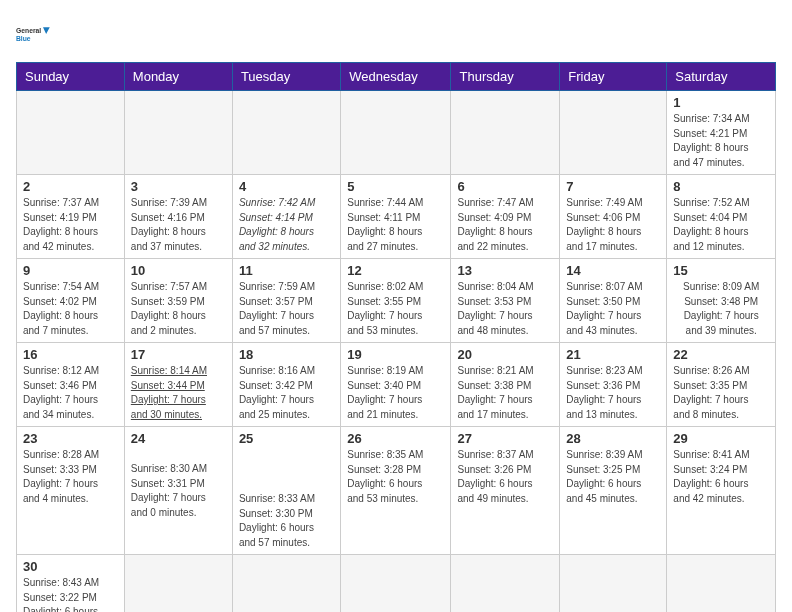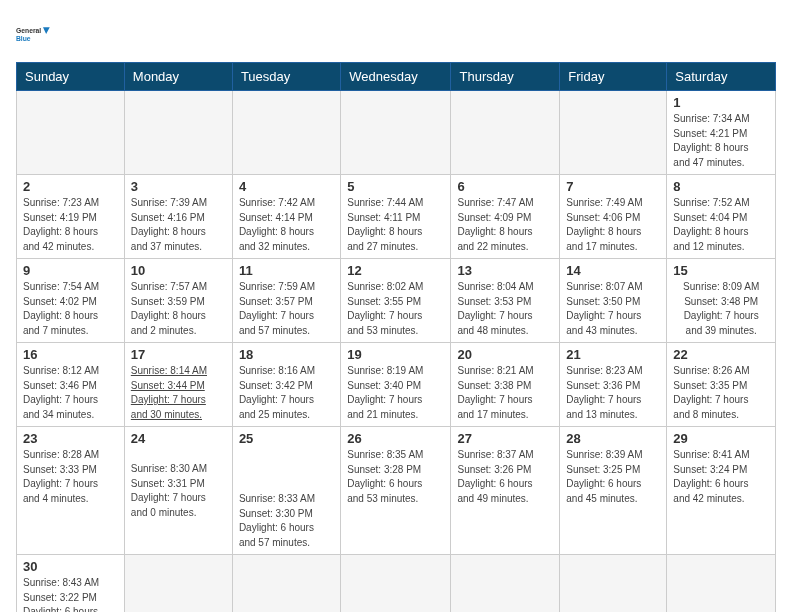--- a/index.html
+++ b/index.html
@@ -36,21 +36,21 @@
     .location {
       font-size: 14px;
       color: #555;
     }
     .calendar {
       width: 100%;
       border-collapse: collapse;
       font-size: 11px;
     }
     .calendar th {
-      background: #0c4a6e;
+      background: #4c1d95;
       color: #fff;
       text-align: left;
       padding: 6px 8px;
       font-size: 13px;
       font-weight: normal;
       border: 1px solid #2060a0;
     }
     .calendar td {
       border: 1px solid #ccc;
       vertical-align: top;
@@ -117,35 +117,35 @@
           <span class="day-num">1</span>
           <div class="day-info" style="white-space: pre-line;">Sunrise: 7:34 AM
 Sunset: 4:21 PM
 Daylight: 8 hours
 and 47 minutes.</div>
         </td>
       </tr>
       <tr>
         <td>
           <span class="day-num">2</span>
-          <div class="day-info" style="white-space: pre-line;">Sunrise: 7:23 AM
+          <div class="day-info" style="white-space: pre-line;">Sunrise: 7:37 AM
 Sunset: 4:19 PM
 Daylight: 8 hours
 and 42 minutes.</div>
         </td>
         <td>
           <span class="day-num">3</span>
           <div class="day-info" style="white-space: pre-line;">Sunrise: 7:39 AM
 Sunset: 4:16 PM
 Daylight: 8 hours
 and 37 minutes.</div>
         </td>
         <td>
           <span class="day-num">4</span>
-          <div class="day-info" style="white-space: pre-line;">Sunrise: 7:42 AM
+          <div class="day-info" style="white-space: pre-line; font-style: italic;">Sunrise: 7:42 AM
 Sunset: 4:14 PM
 Daylight: 8 hours
 and 32 minutes.</div>
         </td>
         <td>
           <span class="day-num">5</span>
           <div class="day-info" style="white-space: pre-line;">Sunrise: 7:44 AM
 Sunset: 4:11 PM
 Daylight: 8 hours
 and 27 minutes.</div>

